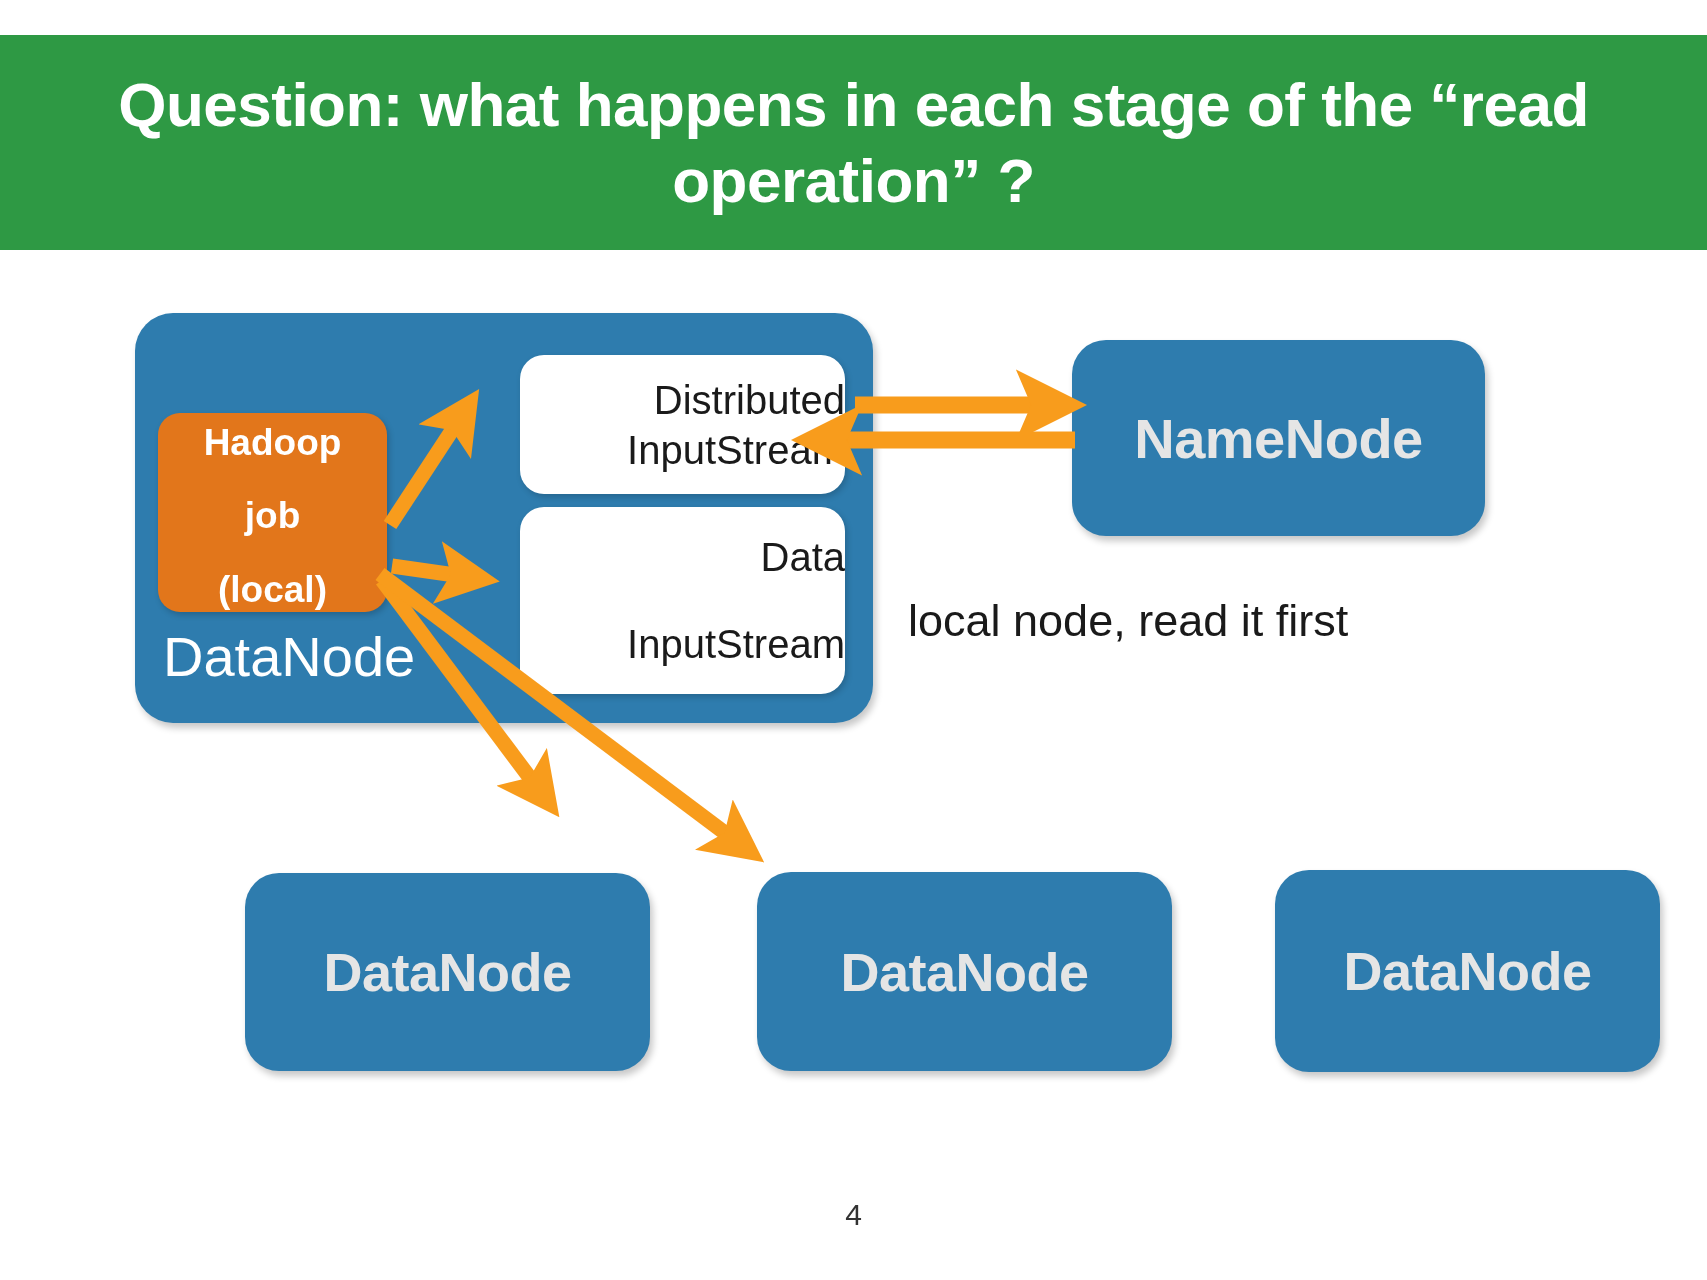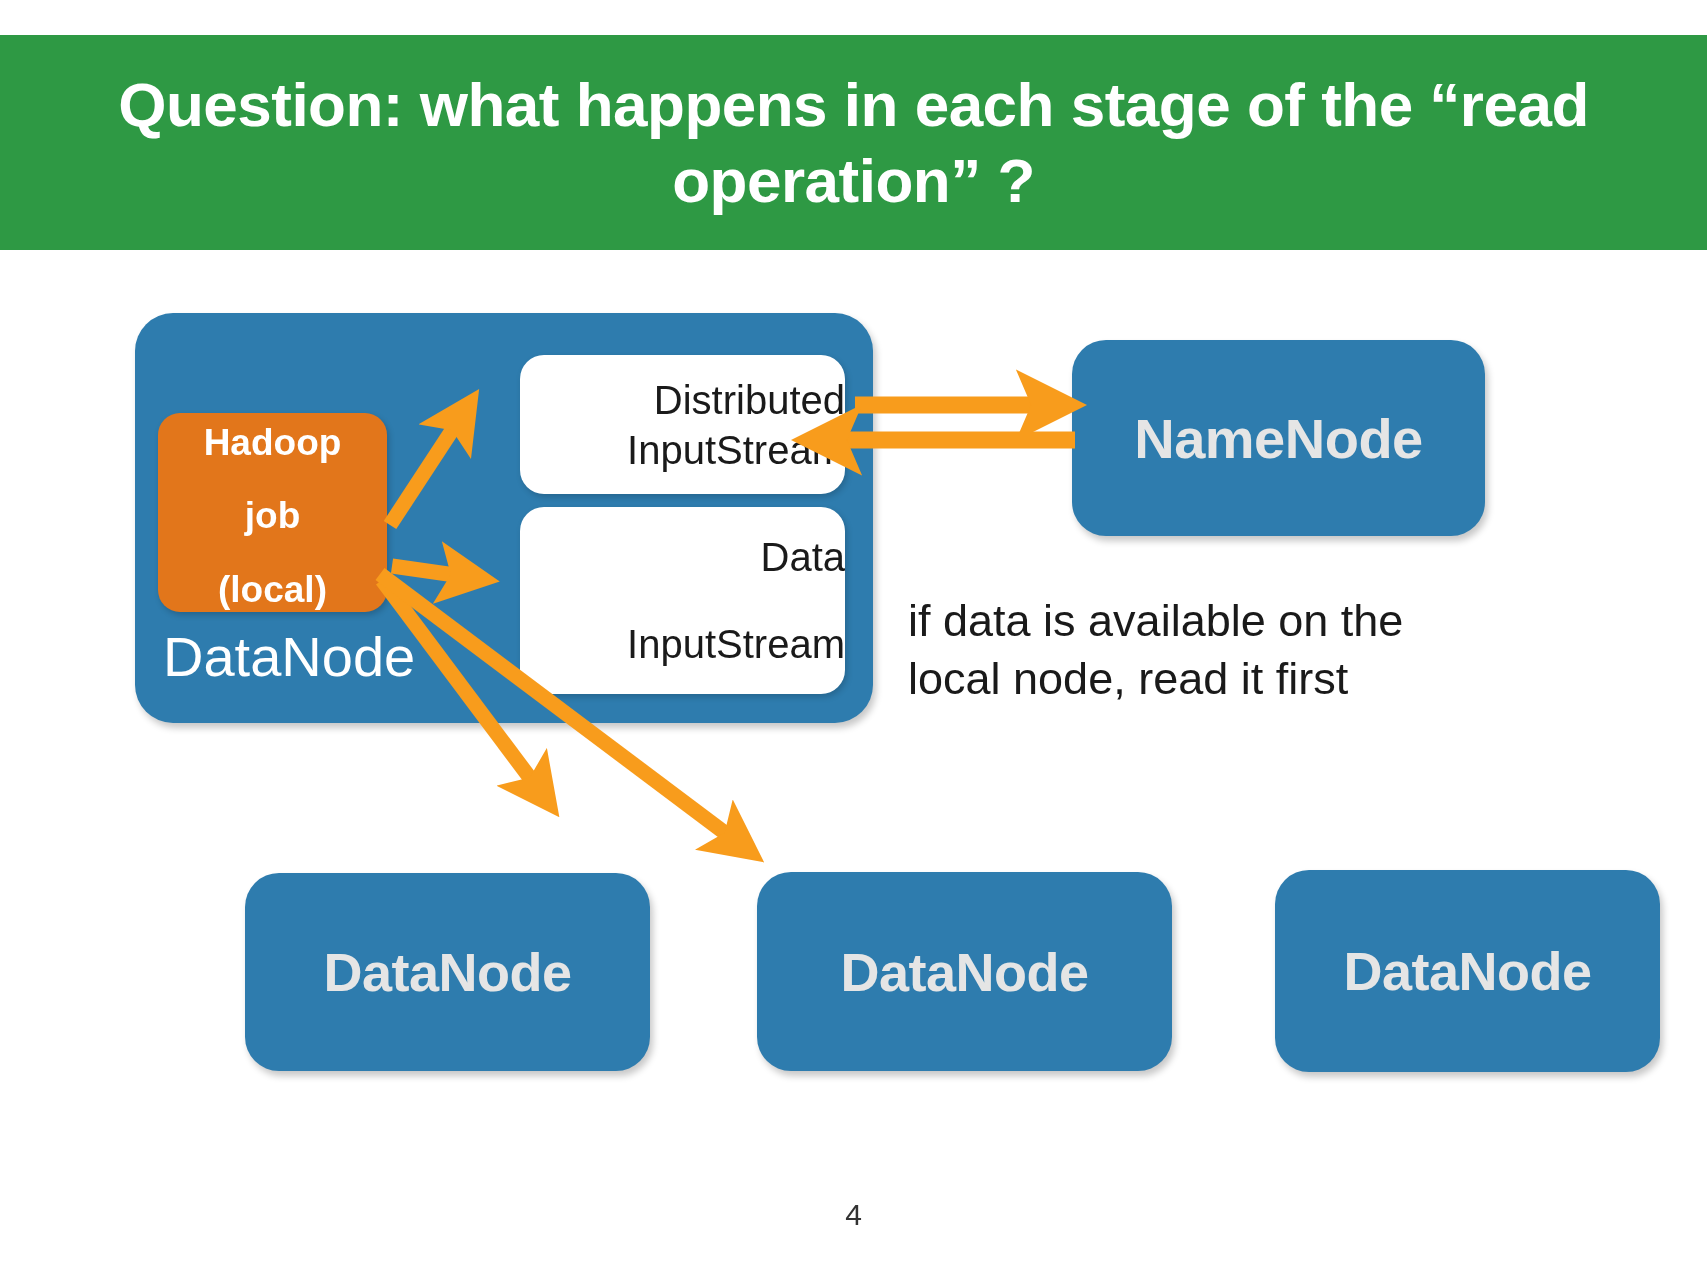--- a/index.html
+++ b/index.html
@@ -222,21 +222,20 @@
     </div>
 
     <div id="client-datanode-label">DataNode</div>
   </div>
 
   <div id="namenode-box" class="node">
     <span class="node-label">NameNode</span>
   </div>
 
   <div id="local-note">
-    <div>if data is available on the</div>
     <div>local node, read it first</div>
   </div>
 
   <div id="datanode-1" class="node">
     <span class="node-label">DataNode</span>
   </div>
   <div id="datanode-2" class="node">
     <span class="node-label">DataNode</span>
   </div>
   <div id="datanode-3" class="node">

